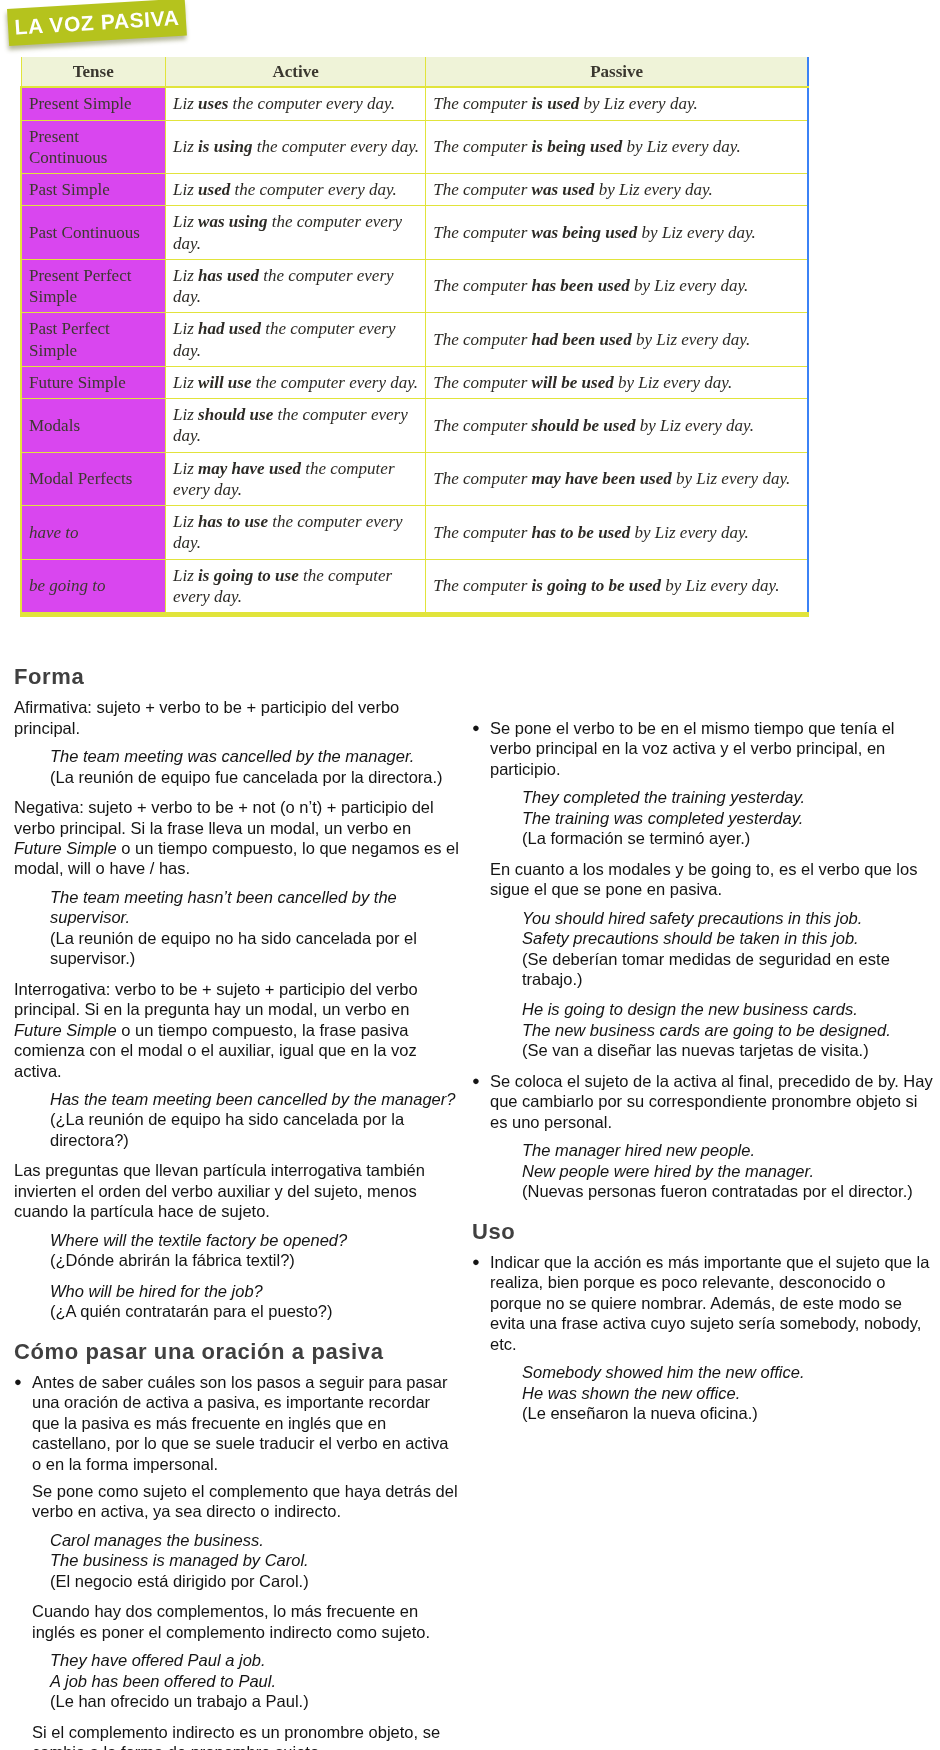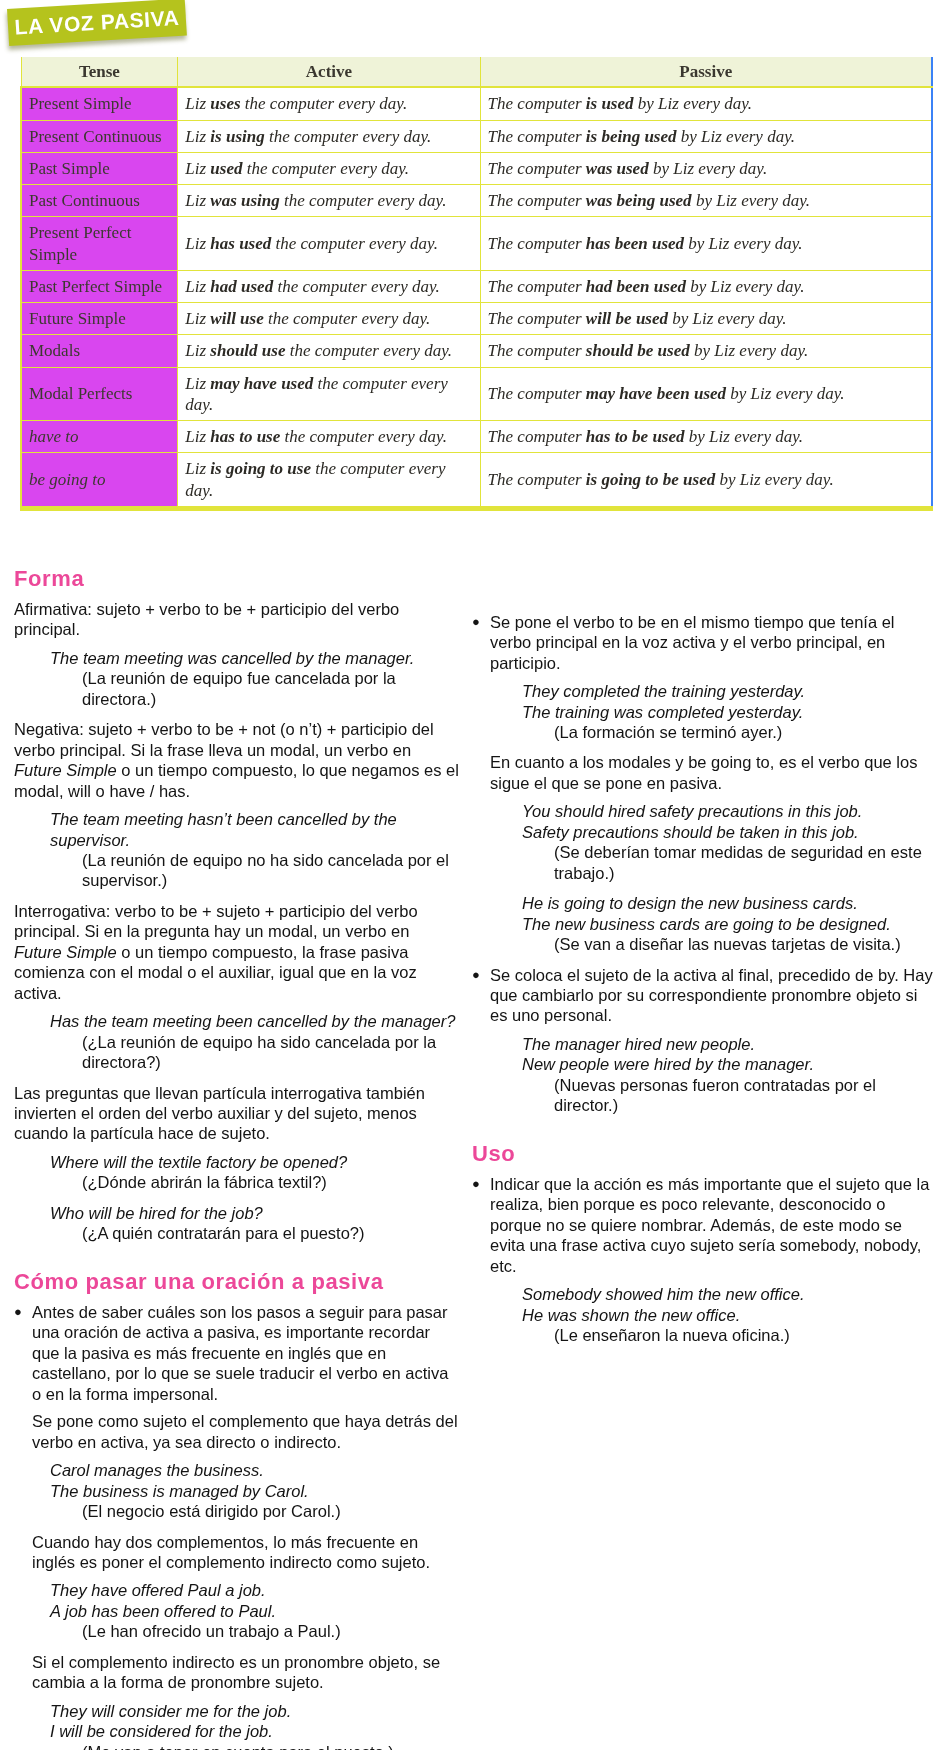--- a/index.html
+++ b/index.html
@@ -27,21 +27,21 @@
   #banner .t{
     color:#ffffff;
     font-weight:bold;
     font-size:21px;
     letter-spacing:.6px;
     white-space:nowrap;
   }
   
   #tense-table{
     margin:57px 0 0 20px;
-    width:913px;
+    width:789px;
     border-collapse:collapse;
     font-family:"Liberation Serif", serif;
     font-size:17px;
     line-height:1.25;
     color:#33302b;
   }
   #tense-table th{
     background:#eff3d8;
     border:1.5px solid #e1e43b;
     border-top:none;
@@ -72,35 +72,35 @@
     font-size:16.5px;
     line-height:1.24;
     color:#141414;
   }
   .col{min-width:0;}
   #col-left{width:445px;flex:0 0 445px;}
   #col-right{flex:1;padding-top:64px;}
   h2.sect{
     font-size:22px;
     font-weight:bold;
-    color:#ec4899;
+    color:#404040;
     letter-spacing:.6px;
-    margin:24px 0 7px 0;
+    margin:16px 0 7px 0;
   }
   .para{margin:7px 0;}
   .para.sub{margin-left:18px;}
   .bullet{display:flex;margin:7px 0;}
   .bullet .dot{flex:0 0 18px;font-size:13px;line-height:20px;}
   .bullet .bt{flex:1;min-width:0;}
   .example{margin:8px 0 10px 0;}
   #col-left .example{margin-left:36px;}
   #col-right .example{margin-left:50px;}
   .exline{margin:0;}
   .exline.en{font-style:italic;}
-  .exline.trans{font-style:normal;margin-left:32px;}
+  .exline.trans{font-style:normal;}
   b{font-weight:normal;}
 </style>
 </head>
 <body>
 
 <div id="page">
 
   <div id="banner">
     <span class="t">LA VOZ PASIVA</span>
   </div>

